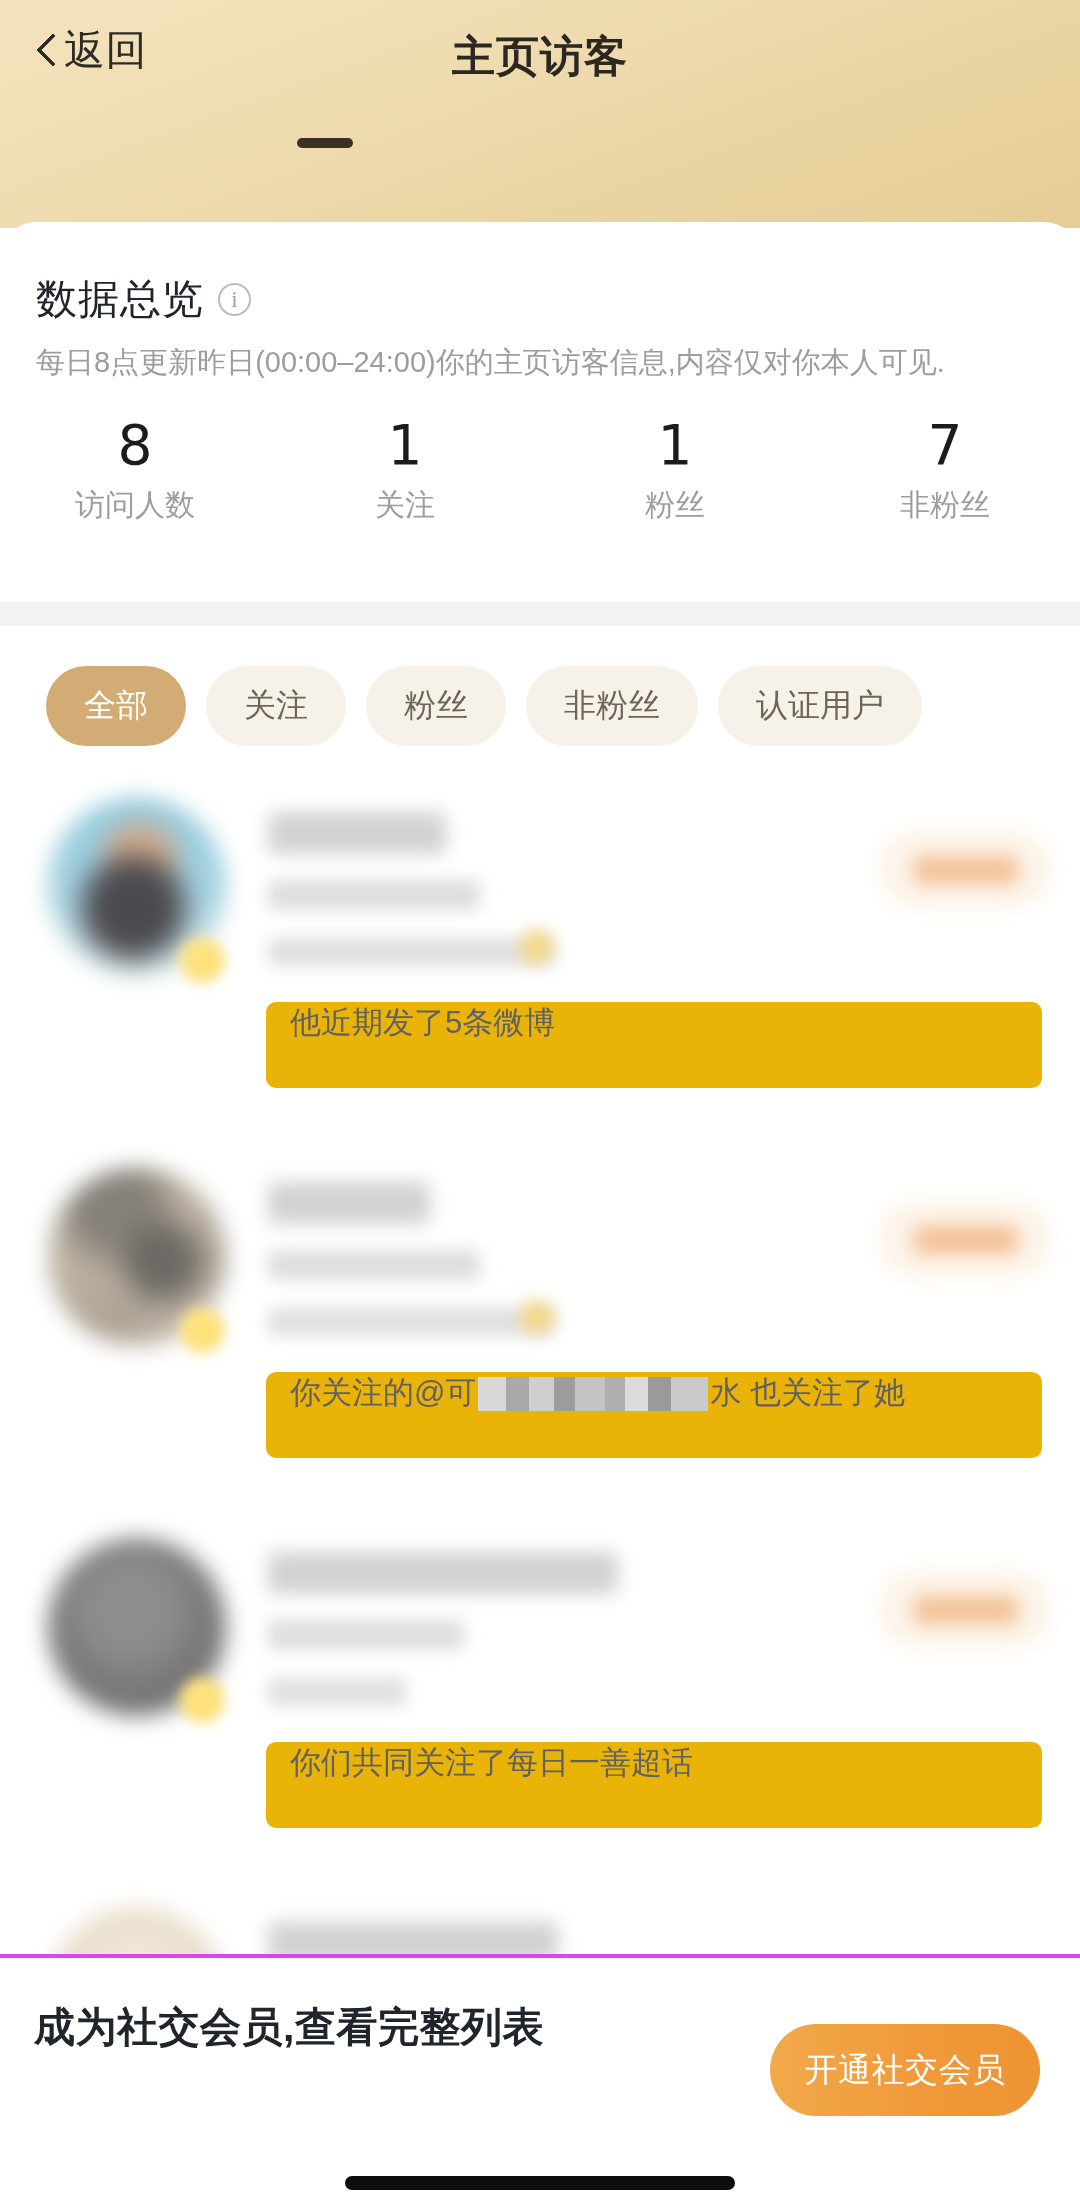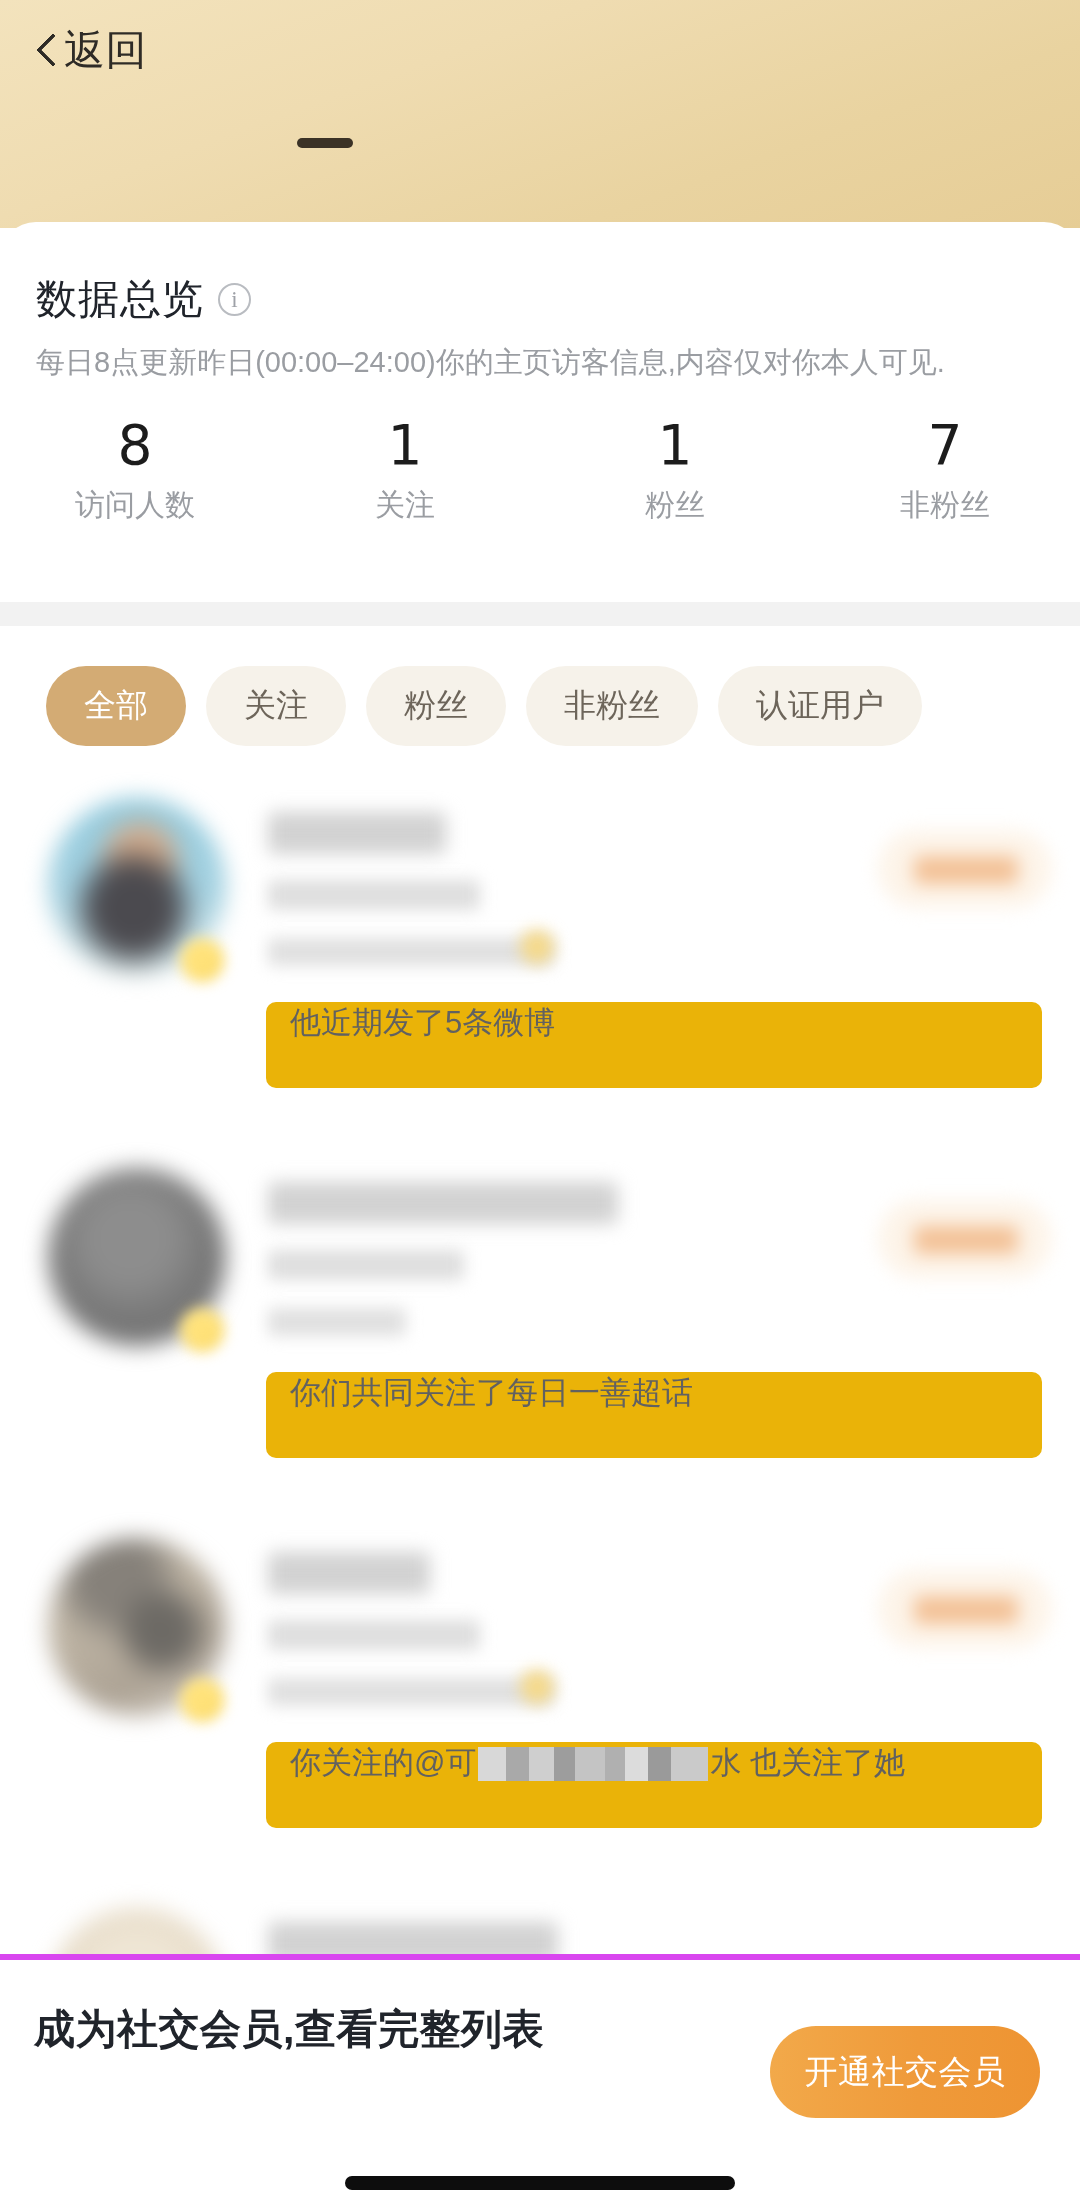--- a/index.html
+++ b/index.html
@@ -269,21 +269,21 @@
     vertical-align: middle;
     position: relative;
     top: 1px;
   }
 
   
   .cta {
     position: absolute; left: 0; bottom: 0;
     width: 1080px; height: 258px;
     background: #ffffff;
-    border-top: 6px solid #d946ef;
+    border-top: 4px solid #d946ef;
   }
   .cta-title {
     position: absolute; left: 34px; top: 42px;
     font-size: 41px; font-weight: bold; color: #20242b;
     letter-spacing: 0.5px;
   }
   .cta-sub {
     position: absolute; left: 34px; top: 104px;
     width: 700px;
     font-size: 31px; color: #9a9da2; line-height: 48px;
@@ -310,20 +310,21 @@
 <body>
 
 <div id="app">
 
   <div class="header">
     <div class="header-bar">
       <div class="back-btn">
         <span class="chev"></span>
         <span class="back-label">返回</span>
       </div>
+      <div class="page-title">主页访客</div>
     </div>
 
     <div class="tabs">
       <div class="tab tab-1 active">
         <div class="tab-underline"></div>
       </div>
     </div>
   </div>
 
   <div class="overview">
@@ -380,34 +381,20 @@
         <div class="avatar-inner av-a"></div>
       </div>
       <div class="badge" style="left:180px; top:168px;"></div>
       <div class="vi-name" style="width:178px;"></div>
       <div class="vi-sub" style="width:212px;"></div>
       <div class="vi-meta" style="width:286px;"></div>
       <div class="vi-meta-dot" style="left:520px;"></div>
       <div class="follow-btn"></div>
       <div class="relation">
         <span class="relation-text">他近期发了5条微博</span>
-      </div>
-    </div>
-
-    <div class="visitor">
-      <div class="avatar">
-        <div class="avatar-inner av-b"></div>
-      </div>
-      <div class="badge" style="left:180px; top:168px;"></div>
-      <div class="vi-name" style="width:350px;"></div>
-      <div class="vi-sub" style="width:196px;"></div>
-      <div class="vi-meta" style="width:138px;"></div>
-      <div class="follow-btn"></div>
-      <div class="relation">
-        <span class="relation-text">你们共同关注了每日一善超话</span>
       </div>
     </div>
 
     <div class="visitor">
       <div class="avatar">
         <div class="avatar-inner av-c"></div>
       </div>
       <div class="badge" style="left:180px; top:168px;"></div>
       <div class="vi-name" style="width:162px;"></div>
       <div class="vi-sub" style="width:212px;"></div>
@@ -418,20 +405,34 @@
         <span class="relation-text">
           <span>你关注的@可</span>
             <span class="mosaic"></span>
             <span>水 也关注了她</span>
         </span>
       </div>
     </div>
 
     <div class="visitor">
       <div class="avatar">
+        <div class="avatar-inner av-b"></div>
+      </div>
+      <div class="badge" style="left:180px; top:168px;"></div>
+      <div class="vi-name" style="width:350px;"></div>
+      <div class="vi-sub" style="width:196px;"></div>
+      <div class="vi-meta" style="width:138px;"></div>
+      <div class="follow-btn"></div>
+      <div class="relation">
+        <span class="relation-text">你们共同关注了每日一善超话</span>
+      </div>
+    </div>
+
+    <div class="visitor">
+      <div class="avatar">
         <div class="avatar-inner av-d"></div>
       </div>
       <div class="vi-name" style="width:290px;"></div>
     </div>
 
   </div>
 
   <div class="cta">
     <div class="cta-title">成为社交会员,查看完整列表</div>
     <div class="cta-btn">

